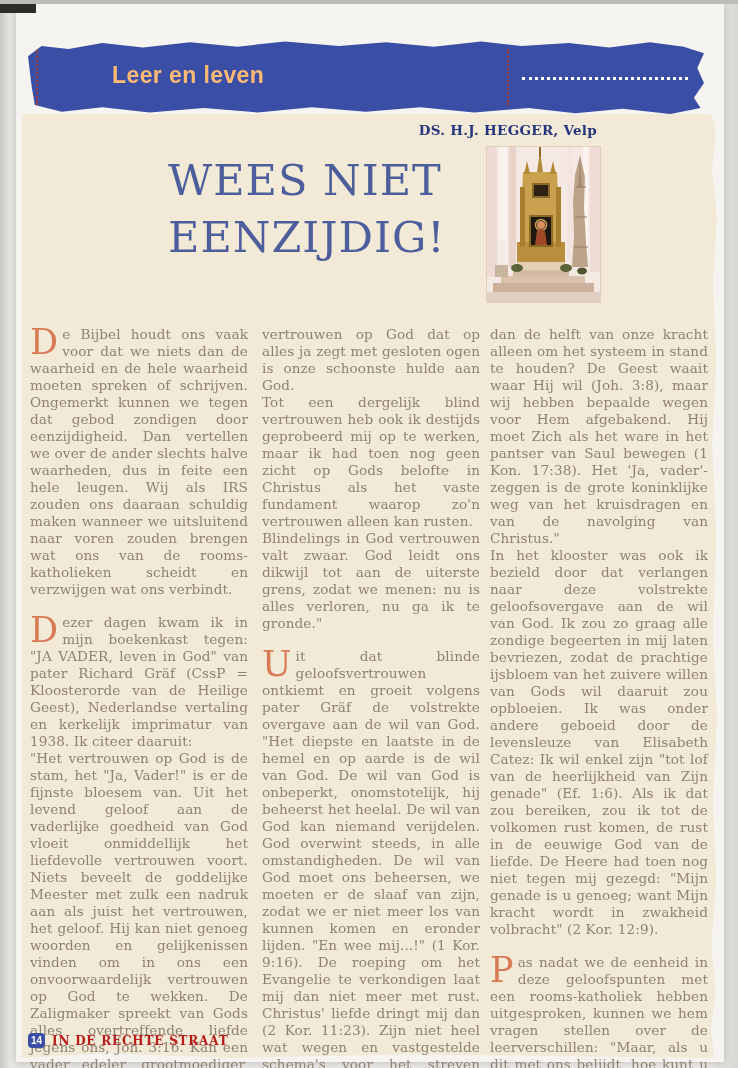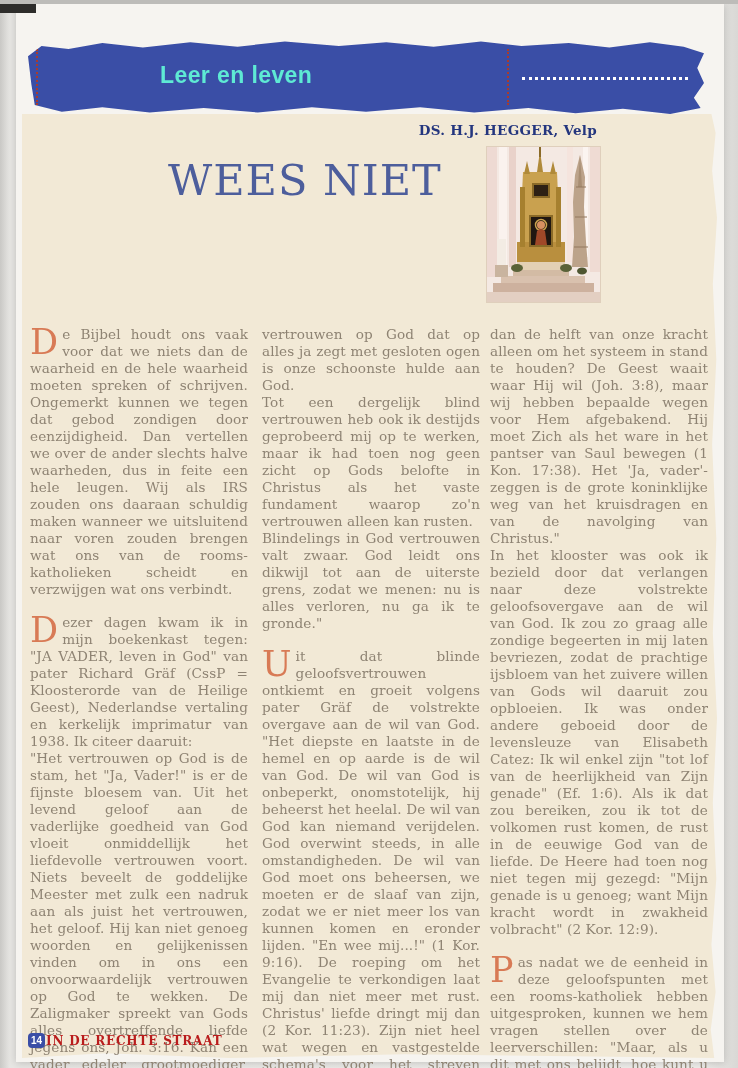--- a/index.html
+++ b/index.html
@@ -22,22 +22,22 @@
   }
   .banner{
     position:absolute;left:28px;top:40px;width:676px;height:74px;background:#3a4ea6;
     clip-path:polygon(0 22%,2% 8%,6% 12%,11% 4%,17% 10%,24% 3%,31% 9%,38% 2%,46% 8%,53% 3%,
       60% 9%,67% 2%,73% 8%,80% 4%,86% 10%,92% 3%,97% 9%,100% 18%,99% 38%,100% 58%,98.5% 78%,
       99.5% 92%,95% 100%,88% 93%,81% 99%,74% 92%,66% 98%,58% 91%,50% 97%,42% 91%,34% 98%,
       26% 92%,18% 98%,11% 91%,5% 97%,1% 88%,0.5% 60%);
   }
   .banner-title{
     position:absolute;left:84px;top:50%;transform:translateY(-54%);
-    color:#5eead4;font-family:"Liberation Sans",sans-serif;font-weight:bold;
-    font-size:23px;letter-spacing:.4px;margin-left:48px;
+    color:#fdba74;font-family:"Liberation Sans",sans-serif;font-weight:bold;
+    font-size:23px;letter-spacing:.4px;
   }
   .red-dots{position:absolute;top:9px;bottom:9px;width:0;border-left:2px dotted #a93b2c;}
   .red-dots.left{left:8px;}
   .red-dots.right{left:479px;}
   .white-dots{position:absolute;left:494px;right:16px;top:37px;height:0;border-top:3px dotted #ffffff;}
   .byline{
     position:absolute;top:122px;right:141px;
     color:#24367e;font-weight:bold;font-size:13.5px;letter-spacing:.3px;margin-left:16px;
   }
   .title{
@@ -47,21 +47,21 @@
   .photo{position:absolute;left:487px;top:147px;width:113px;height:155px;box-shadow:0 0 0 1px rgba(190,160,140,.35);}
   .col{position:absolute;top:326px;width:218px;color:#8e8373;font-size:13.6px;line-height:17px;
        text-align:justify;letter-spacing:.1px;}
   .col1{left:30px;} .col2{left:262px;} .col3{left:490px;}
   .para{margin:0;}
   .para.spaced{margin-top:16px;}
   .dropcap{
     float:left;color:#d87a55;font-size:35px;line-height:29px;
     padding:2px 4px 0 0;font-family:"DejaVu Serif",serif;
   }
-  .footer{position:absolute;left:28px;top:1033px;display:flex;align-items:center;gap:1px;}
+  .footer{position:absolute;left:28px;top:1033px;display:flex;align-items:center;gap:7px;}
   .badge{
     width:17px;height:15px;background:#3a4ea6;color:#fff;border-radius:4px;
     font-family:"Liberation Sans",sans-serif;font-weight:bold;font-size:10px;
     display:flex;align-items:center;justify-content:center;
   }
   .footer-title{color:#b91c1c;font-weight:bold;font-size:12px;letter-spacing:.8px;}
 </style>
 </head>
 <body>
 
@@ -74,20 +74,21 @@
   <div class="red-dots left"></div>
   <div class="red-dots right"></div>
   <div class="white-dots"></div>
   <div class="banner-title">Leer en leven</div>
 </div>
 
 <div class="byline">DS. H.J. HEGGER, Velp</div>
 
 <div class="title">
   <div>WEES NIET</div>
+  <div>EENZIJDIG!</div>
 </div>
 
 <svg class="photo" viewBox="0 0 113 155" xmlns="http://www.w3.org/2000/svg">
   <rect x="0" y="0" width="113" height="155" fill="#f4e9e3"></rect>
 
   <rect x="0" y="0" width="10" height="130" fill="#eedad3"></rect>
   <rect x="12" y="0" width="8" height="125" fill="#faf2ee"></rect>
   <rect x="22" y="0" width="7" height="120" fill="#e9d2ca"></rect>
   <rect x="80" y="0" width="6" height="115" fill="#f5e4dd"></rect>
   <rect x="103" y="0" width="10" height="125" fill="#efdbd3"></rect>

